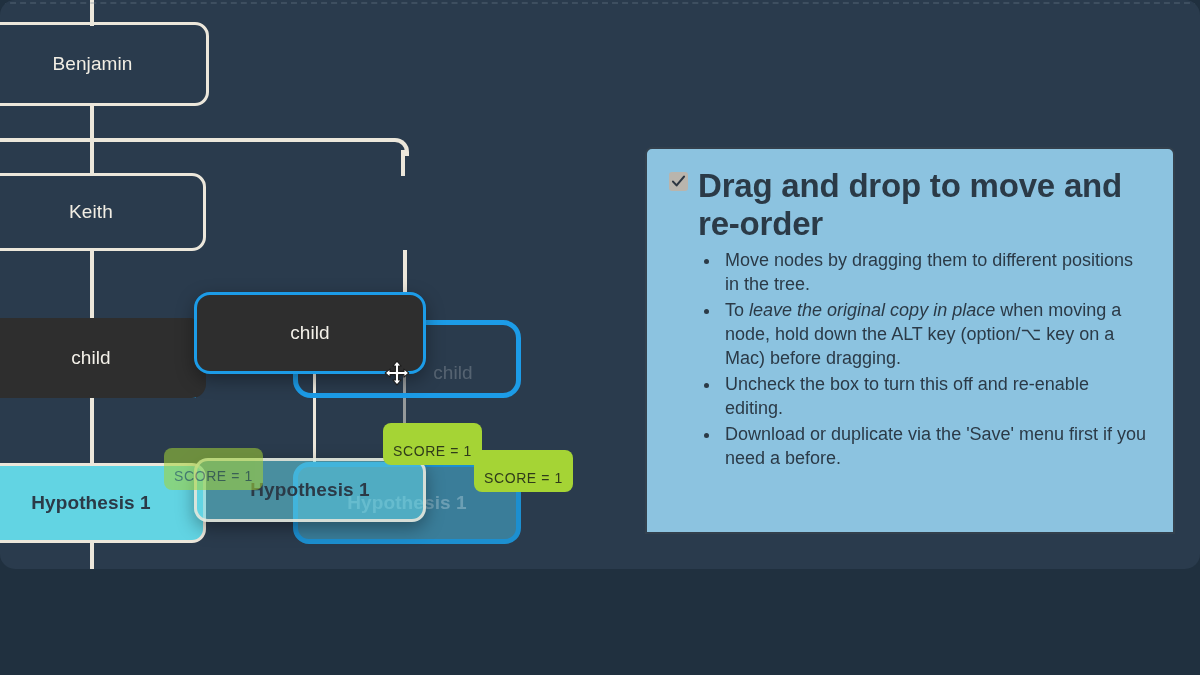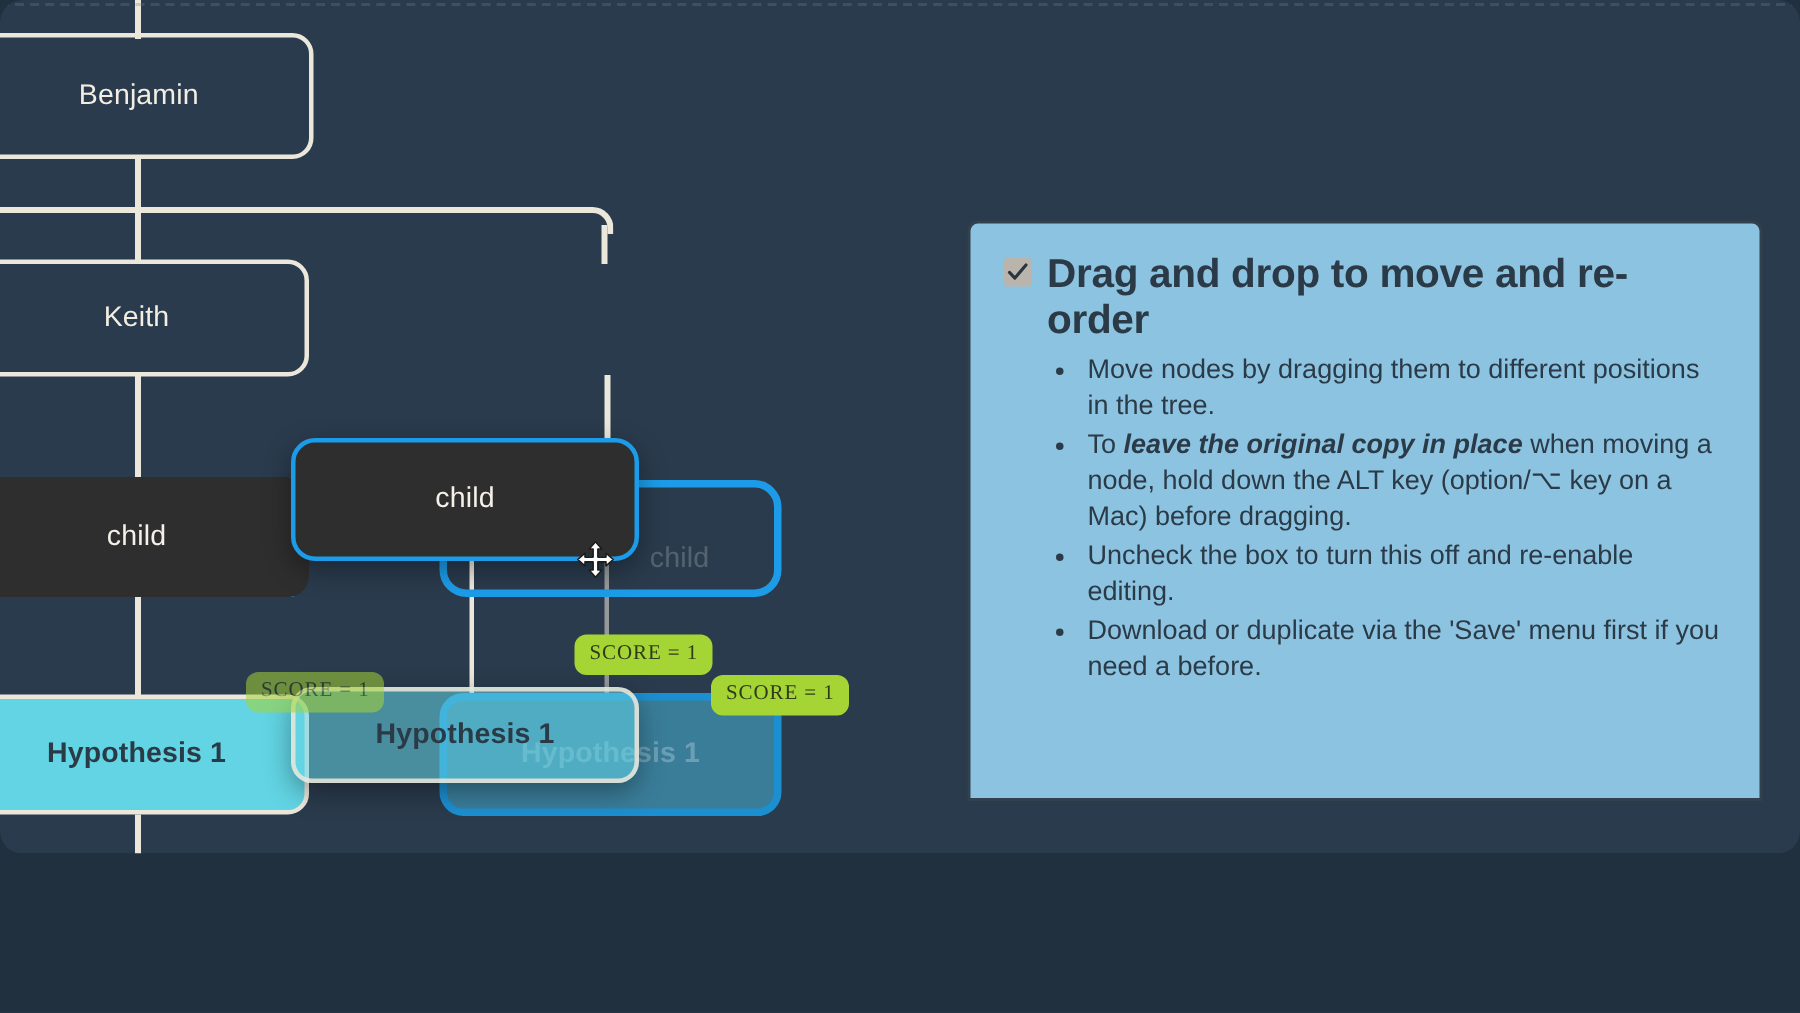--- a/index.html
+++ b/index.html
@@ -94,23 +94,23 @@
   }
 
   
   .score {
     position: absolute;
     background: #a5d435;
     color: #2f3b1a;
     font-size: 14px;
     letter-spacing: .6px;
     border-radius: 8px;
-    padding: 5px 10px 6px 10px;
+    padding: 20px 10px 6px 10px;
     white-space: nowrap;
-    font-family: Liberation Serif, serif;
+    font-family: Liberation Sans, sans-serif;
   }
   .score-faded { opacity: .55; }
 
   
   .dashed-h {
     position: absolute;
     border-top: 2px dashed #6d7f8f;
     height: 0;
   }
   .dashed-v {
@@ -138,21 +138,21 @@
     border: 2px solid #33404d;
     border-top-left-radius: 7px;
     border-top-right-radius: 7px;
     box-sizing: border-box;
     padding: 18px 22px 10px 22px;
   }
   .info-title {
     display: flex;
     align-items: flex-start;
     gap: 10px;
-    font-size: 27px;
+    font-size: 33px;
     font-weight: bold;
     color: #2b3a47;
     letter-spacing: -0.2px;
     margin-bottom: 6px;
   }
   .checkbox {
     flex: none;
     width: 19px;
     height: 19px;
     margin-top: 5px;
@@ -162,21 +162,21 @@
   }
   .checkbox svg { position: absolute; left: 2px; top: 2px; }
   .info-list {
     margin: 4px 0 0 0;
     padding-left: 52px;
     color: #2b3a47;
     font-size: 18px;
     line-height: 1.33;
   }
   .info-list li { margin-bottom: 2px; padding-left: 4px; }
-  .info-list b { font-weight: bold; font-style: italic; margin-top: 29px; }
+  .info-list b { font-weight: normal; font-style: italic; margin-top: 29px; }
 </style>
 </head>
 <body>
 
 <div id="root">
 
   <div class="conn" style="left:90px; top:0; width:4px; height:26px;"></div>
 
   <div class="conn" style="left:90px; top:104px; width:4px; height:36px;"></div>
 

